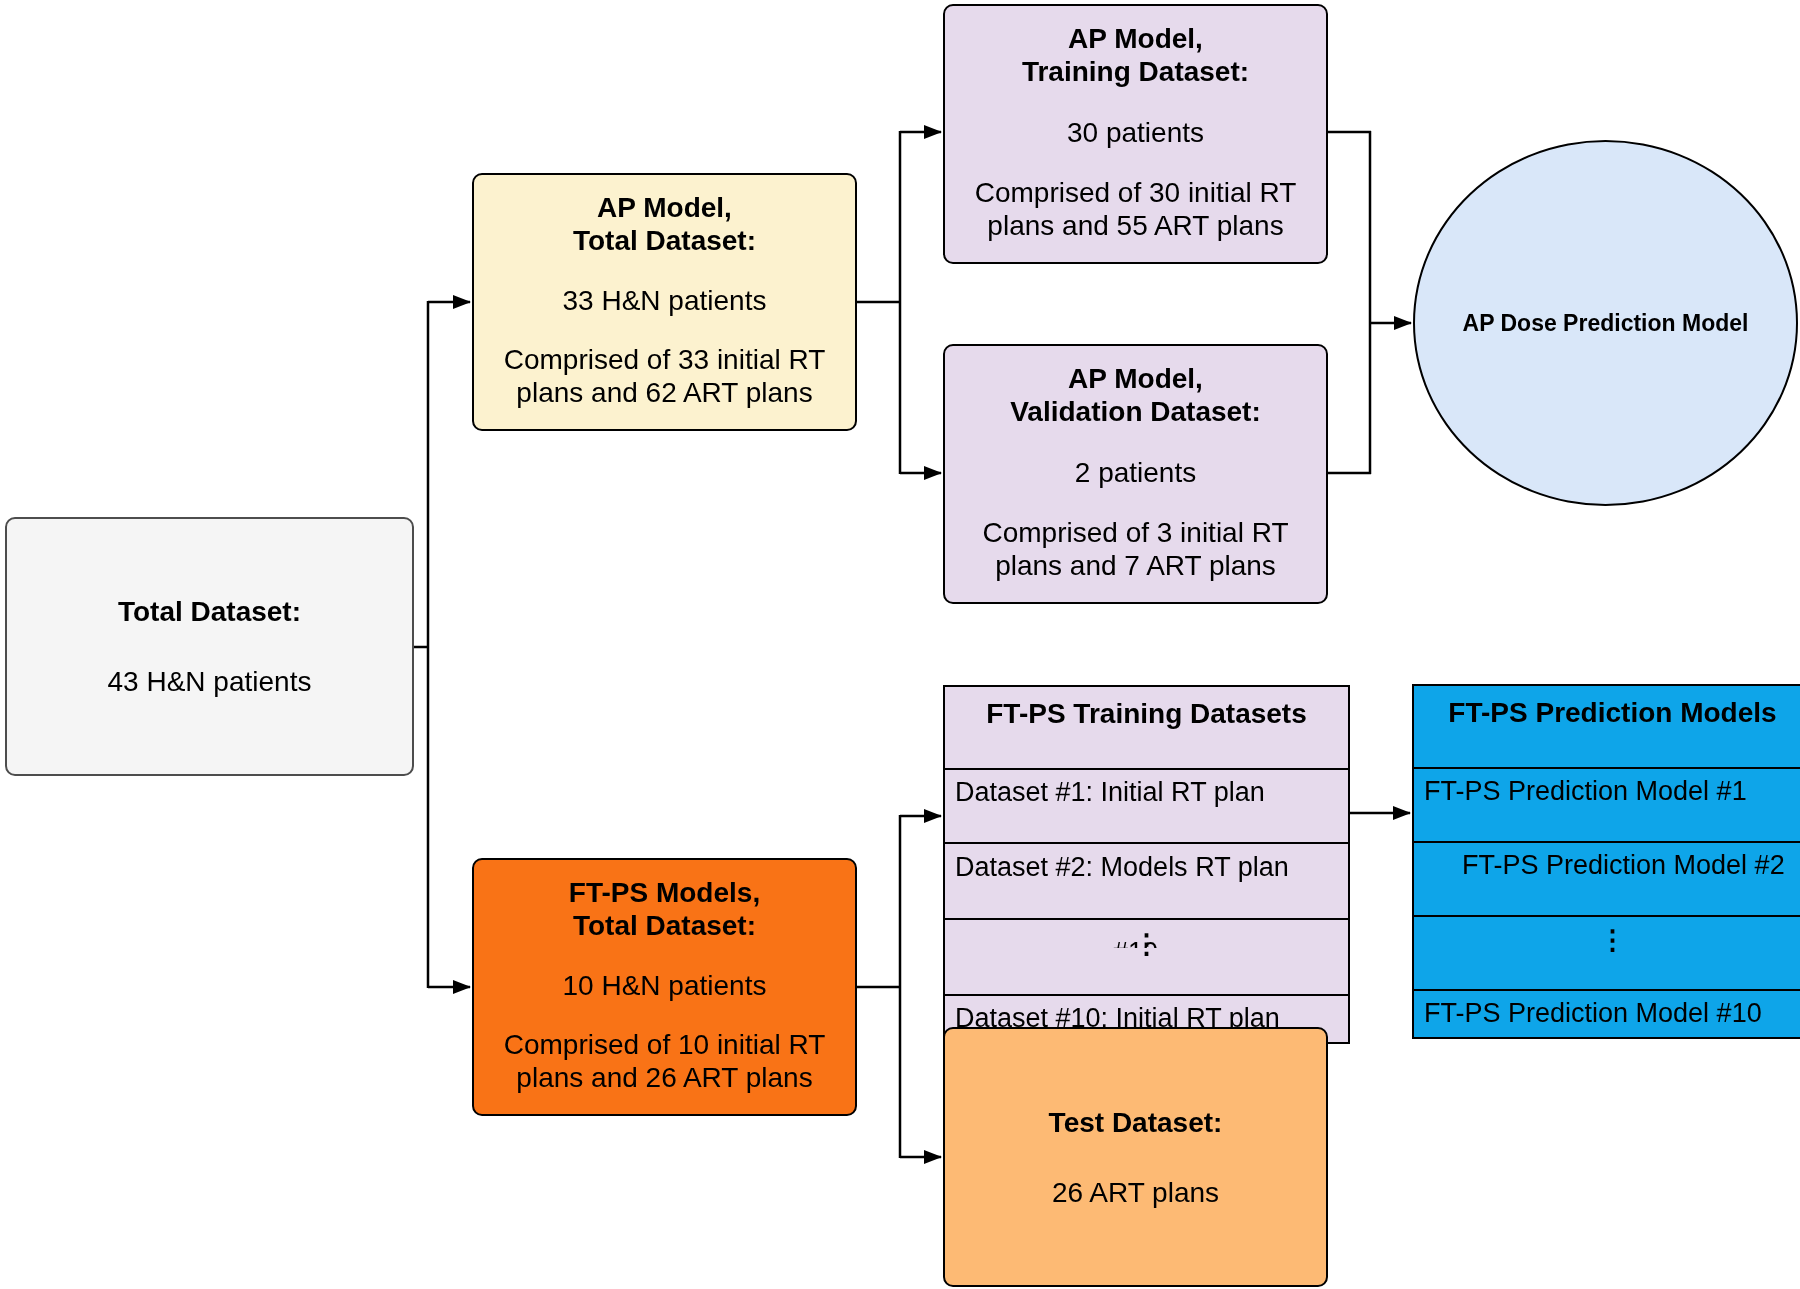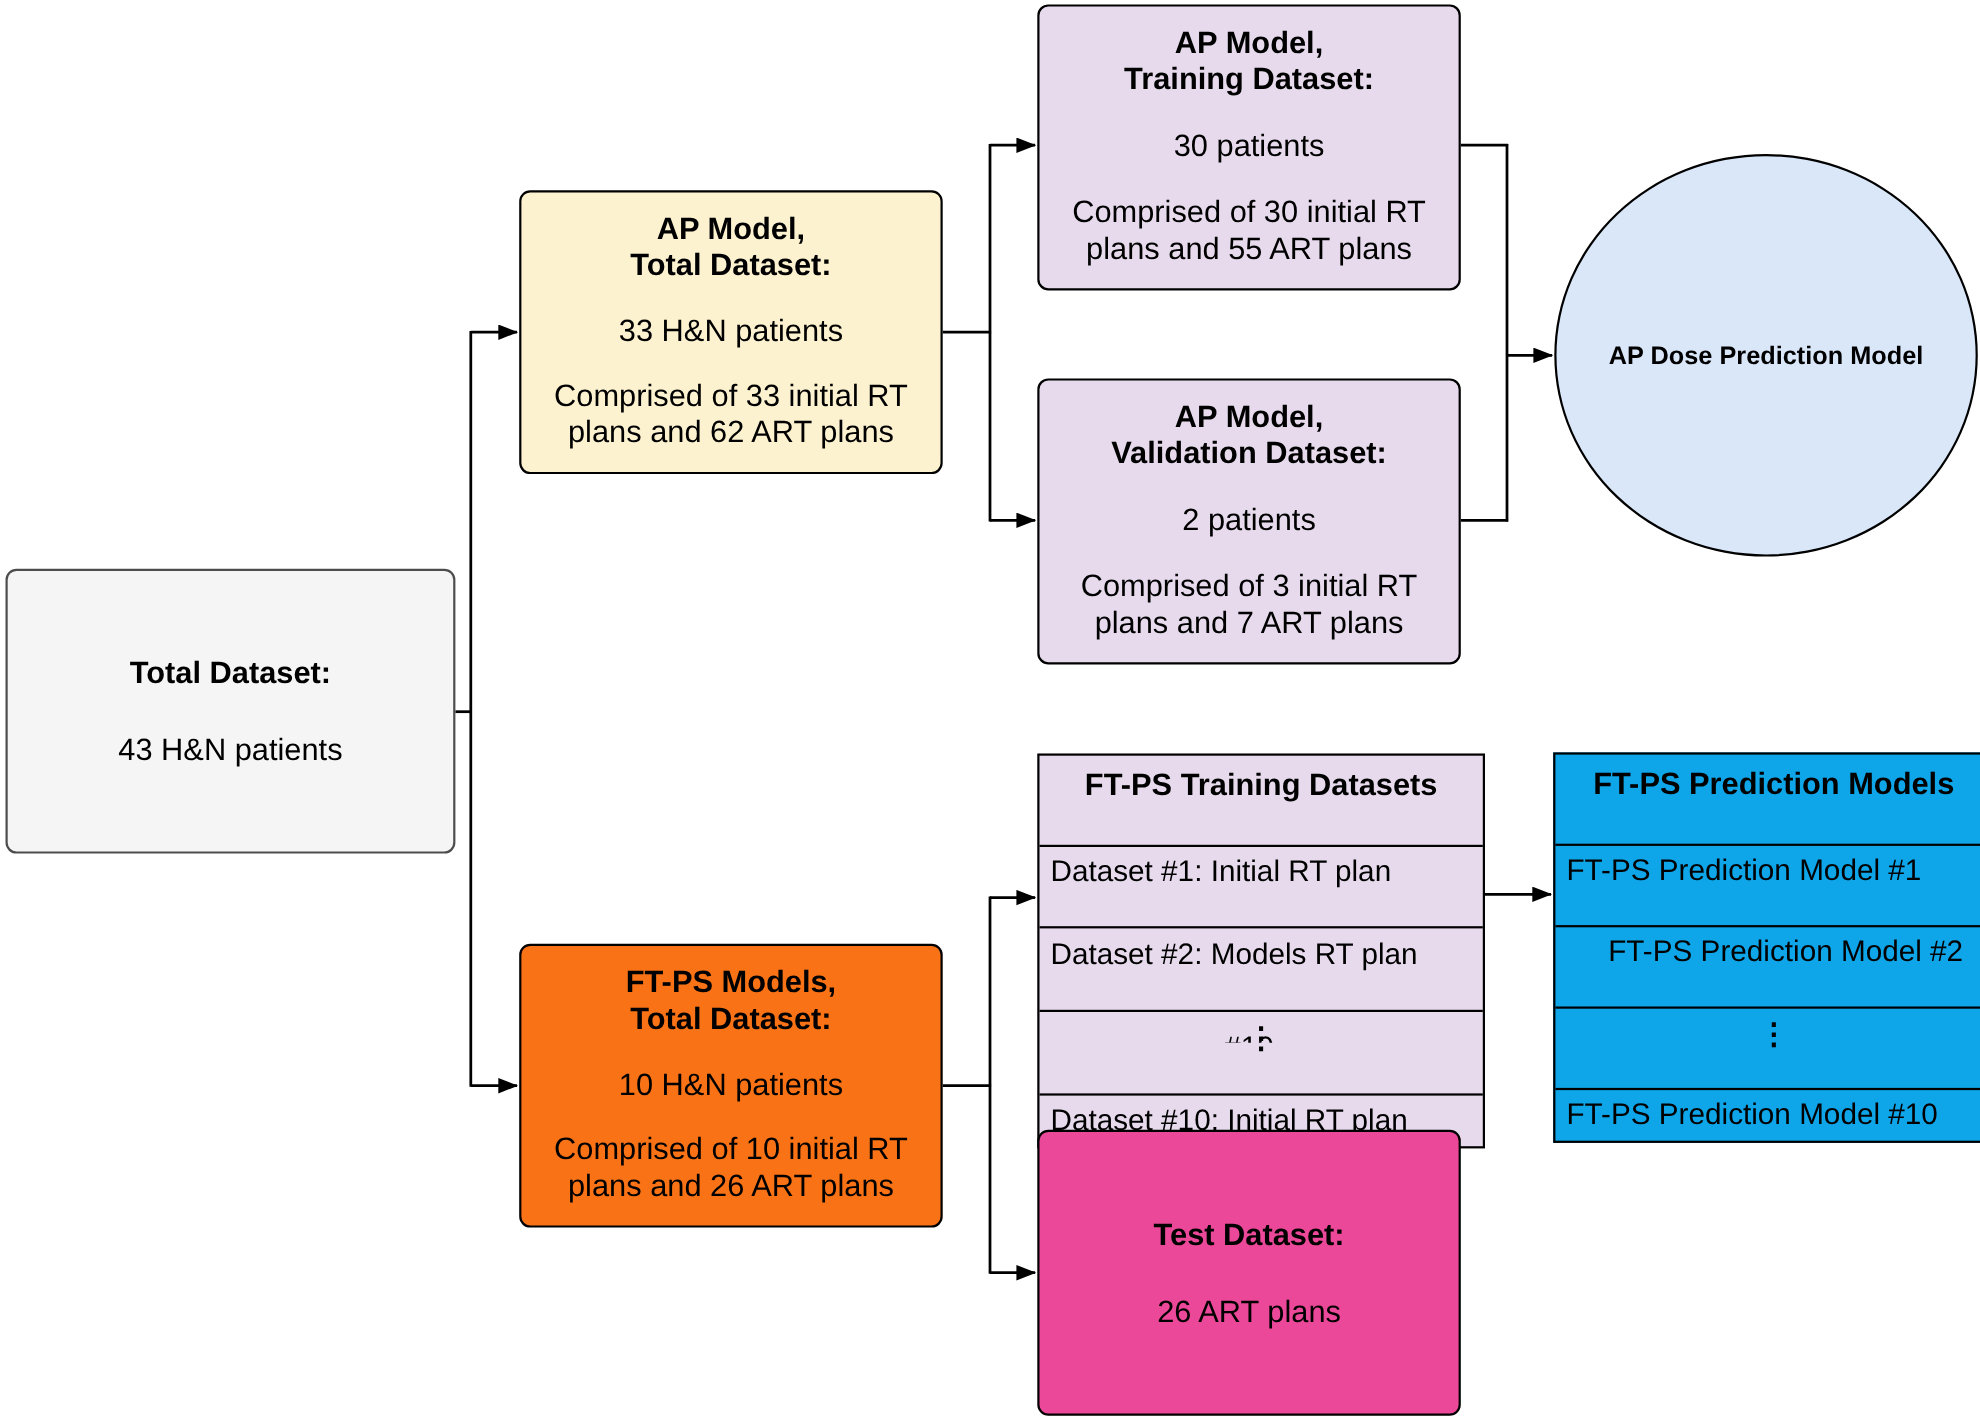--- a/index.html
+++ b/index.html
@@ -132,18 +132,18 @@
   <div class="overflow-clip" style="left:945px;top:939px;width:381px;">#10</div>
 
   <div class="dtable" style="left:1412px;top:684px;width:401px;background:#0ea5e9;">
     <div class="hdr">FT-PS Prediction Models</div>
     <div class="row" style="height:48px;">FT-PS Prediction Model #1</div>
     <div class="row" style="height:48px;padding-left:48px;">FT-PS Prediction Model #2</div>
     <div class="row dots" style="height:48px;">⋮</div>
     <div class="row" style="height:48px;">FT-PS Prediction Model #10</div>
   </div>
 
-  <div class="rbox two" style="left:943px;top:1027px;width:385px;height:260px;background:#ec4899;">
+  <div class="rbox two" style="left:943px;top:1027px;width:385px;height:260px;background:#fdba74;">
     <div class="title">Test Dataset:</div>
     <div class="body">26 ART plans</div>
   </div>
 
 </div>
 
 </body></html>

